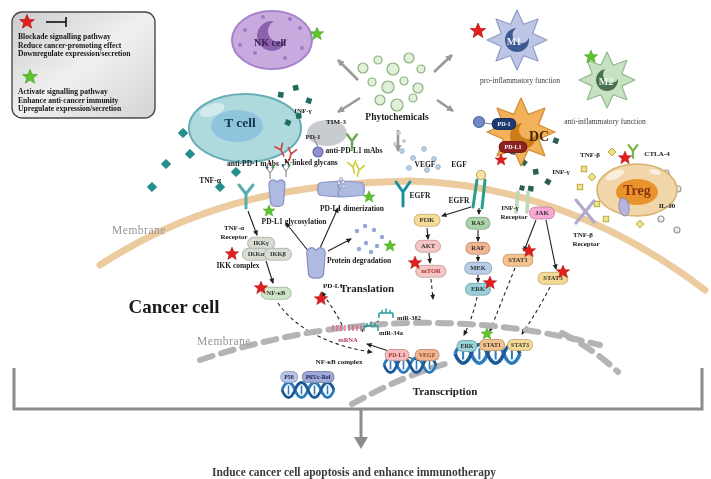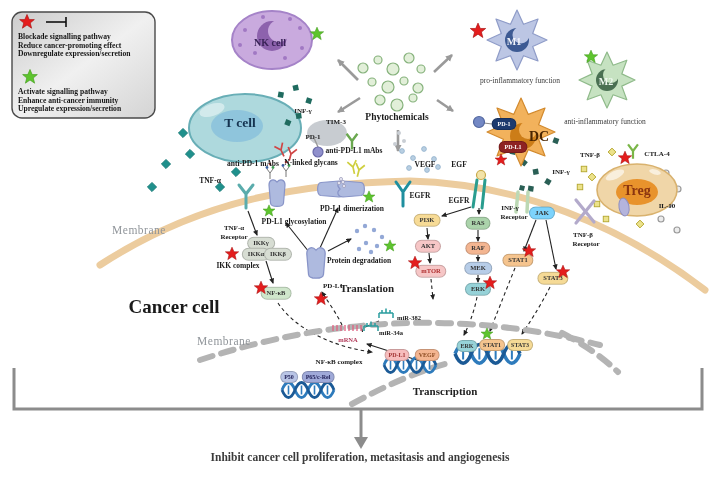--- a/index.html
+++ b/index.html
@@ -353,21 +353,21 @@
 <div class="lbl sans" style="left:139px;top:230px;font-size:11.5px;font-weight:normal;color:#90959a;letter-spacing:.5px">Membrane</div>
 <div class="lbl" style="left:174px;top:307px;font-size:19px">Cancer cell</div>
 <div class="lbl" style="left:234px;top:228px;font-size:7px">TNF-α</div>
 <div class="lbl" style="left:234px;top:237px;font-size:7px">Receptor</div>
 <div class="lbl" style="left:294px;top:221px">PD-L1 glycosylation</div>
 <div class="lbl" style="left:352px;top:208px">PD-L1 dimerization</div>
 <div class="lbl" style="left:420px;top:195px">EGFR</div>
 <div class="lbl" style="left:459px;top:200px">EGFR</div>
 <div class="lbl" style="left:510px;top:208px;font-size:7px">INF-γ</div>
 <div class="lbl" style="left:514px;top:217px;font-size:7px">Receptor</div>
-<div class="pill" style="left:542px;top:213px;background:#7dd3fc;font-size:7px">JAK</div>
+<div class="pill" style="left:542px;top:213px;background:#f9a8d4;font-size:7px">JAK</div>
 <div class="lbl" style="left:583px;top:235px;font-size:7px">TNF-β</div>
 <div class="lbl" style="left:586px;top:244px;font-size:7px">Receptor</div>
 
 <div class="pill" style="left:261px;top:243px;background:#d7ddd3">IKKγ</div>
 <div class="pill" style="left:256px;top:254px;background:#d7ddd3">IKKα</div>
 <div class="pill" style="left:278px;top:254px;background:#d7ddd3">IKKβ</div>
 <div class="lbl" style="left:238px;top:265px">IKK complex</div>
 <div class="pill" style="left:276px;top:293px;background:#cfe6cb">NF-κB</div>
 <div class="lbl" style="left:359px;top:260px">Protein degradation</div>
 <div class="lbl" style="left:333px;top:286px;font-size:7px">PD-L1</div>
@@ -389,21 +389,21 @@
 <div class="lbl" style="left:339px;top:362px;font-size:7px">NF-κB complex</div>
 <div class="pill small" style="left:289px;top:377px;background:#b9c5e6;color:#23235a">P50</div>
 <div class="pill small" style="left:318px;top:377px;background:#9fa9d8;color:#23235a">P65/c-Rel</div>
 <div class="pill small" style="left:397px;top:355px;background:#f6bdbd;color:#a03030">PD-L1</div>
 <div class="pill small" style="left:427px;top:355px;background:#f3b591;color:#8a4a20">VEGF</div>
 <div class="pill small" style="left:467px;top:346px;background:#96d2d8">ERK</div>
 <div class="pill small" style="left:492px;top:345px;background:#f5c48e">STAT1</div>
 <div class="pill small" style="left:520px;top:345px;background:#f5da96">STAT3</div>
 <div class="lbl sans" style="left:445px;top:391px;font-size:11px;color:#222">Transcription</div>
 
-<div class="lbl sans" style="left:360px;top:457px;font-size:11.5px;color:#3b3b3b">Inhibit cancer cell proliferation, metasitasis and angiogenesis</div>
+<div class="lbl sans" style="left:354px;top:472px;font-size:11.5px;color:#3b3b3b">Induce cancer cell  apoptosis and enhance immunotherapy</div>
 
 <svg class="overlay" width="711" height="479" viewBox="0 0 711 479">
   <g fill="#e41d1d" stroke="#a81010" stroke-width="0.6">
     <use href="#star" transform="translate(27,22) scale(1.05)"></use>
     <use href="#star" transform="translate(478,31) scale(1.1)"></use>
     <use href="#star" transform="translate(501,160) scale(0.85)"></use>
     <use href="#star" transform="translate(625,158) scale(0.95)"></use>
     <use href="#star" transform="translate(232,254) scale(0.95)"></use>
     <use href="#star" transform="translate(261,288) scale(0.95)"></use>
     <use href="#star" transform="translate(321,299) scale(0.95)"></use>

